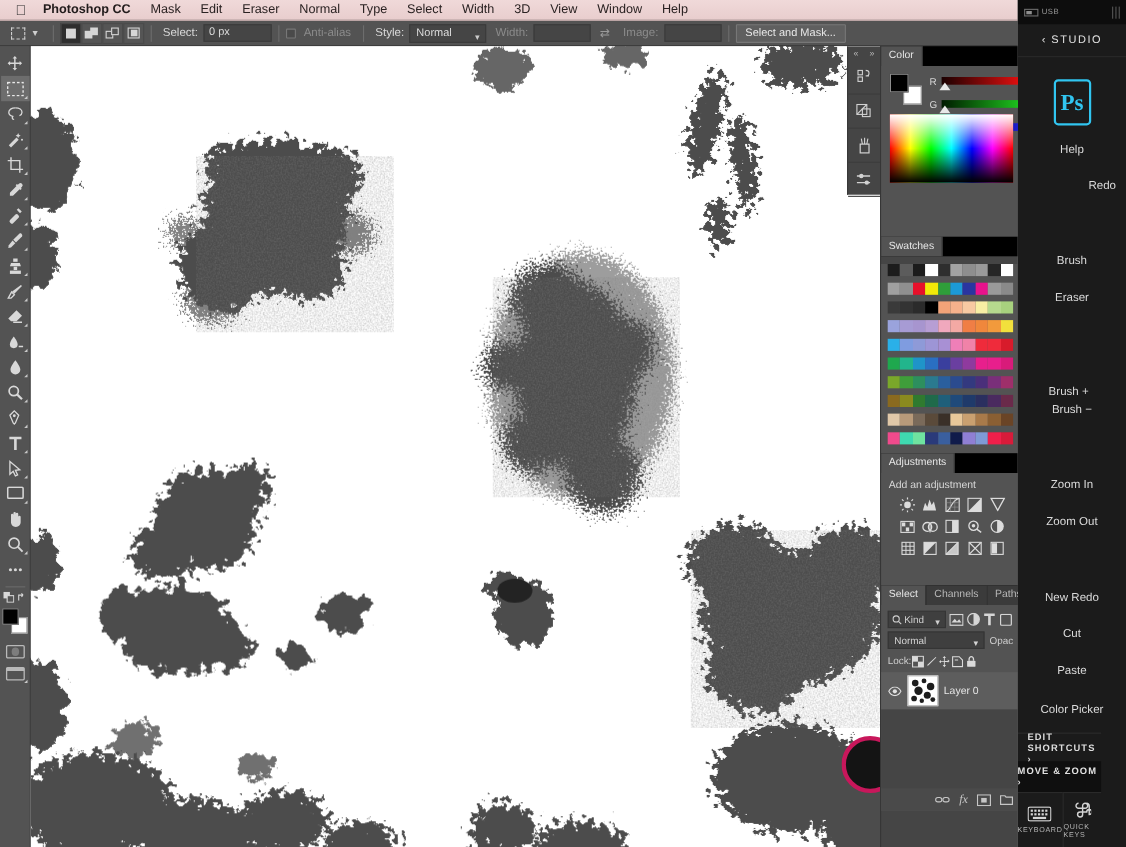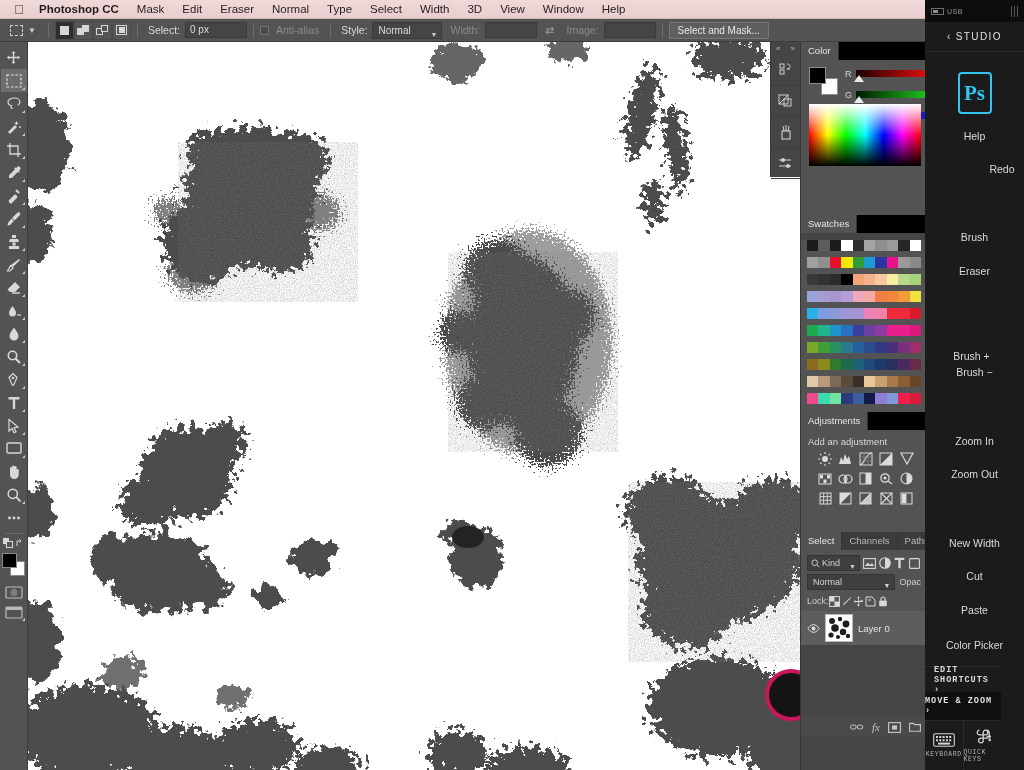--- a/index.html
+++ b/index.html
@@ -151,21 +151,21 @@
   .usbleft .lbl { font-size:7px; color:#9a9a9a; letter-spacing:.5px; }
   .grip { display:flex; gap:2px; }
   .grip i { width:1px; height:11px; background:#555; display:block; }
   .studiohdr { height:30px; display:flex; align-items:center; justify-content:center;
     gap:4px; color:#e2e2e2; font-size:10px; letter-spacing:1.4px; border-bottom:1px solid #2a2a2a; }
   .pslogo { display:flex; justify-content:center; margin-top:20px; }
   .pslogo .box { width:34px; height:42px; border:2px solid #31c5f0; border-radius:4px;
     display:flex; align-items:center; justify-content:center;
     color:#31c5f0; font-size:21px; font-weight:bold; font-family:Liberation Serif, serif; }
   .sact { text-align:center; color:#dadada; font-size:10.5px; }
-  .sfoot { position:absolute; left:0; bottom:0; width:76px;font-family:Liberation Mono, monospace; }
+  .sfoot { position:absolute; left:0; bottom:0; width:76px; }
   .shortcutbar { height:26px; display:flex; align-items:center; padding-left:9px;
     color:#dcdcdc; font-size:8.5px; font-weight:bold; letter-spacing:1px;
     border-top:1px solid #2c2c2c; }
   .movezoom { height:28px; background:#0f0f0f; display:flex; align-items:center;
     justify-content:center; color:#e0e0e0; font-size:8.5px; font-weight:bold; letter-spacing:1px; }
   .kbrow { height:50px; display:flex; }
   .kbcell { flex:1; display:flex; flex-direction:column; align-items:center;
     justify-content:center; gap:4px; color:#d4d4d4; border-top:1px solid #2a2a2a; }
   .kbcell + .kbcell { border-left:1px solid #2a2a2a; }
   .kbcell .kl { font-size:6.5px; letter-spacing:.6px; color:#b4b4b4; }
@@ -955,21 +955,21 @@
     </div>
     <div id="studio-actions" style="position: absolute; left: 0px; top: 0px; width: 99px;">
         <div class="sact" style="position: absolute; left: 0px; width: 99px; top: 130px;">Help</div>
         <div class="sact" style="position: absolute; left: 0px; width: 114px; top: 163px; margin-left: 20px;">Redo</div>
         <div class="sact" style="position: absolute; left: 0px; width: 99px; top: 231px;">Brush</div>
         <div class="sact" style="position: absolute; left: 0px; width: 99px; top: 265px;">Eraser</div>
         <div class="sact" style="position: absolute; left: 0px; width: 93px; top: 350px;">Brush +</div>
         <div class="sact" style="position: absolute; left: 0px; width: 99px; top: 366px;">Brush −</div>
         <div class="sact" style="position: absolute; left: 0px; width: 99px; top: 435px;">Zoom In</div>
         <div class="sact" style="position: absolute; left: 0px; width: 99px; top: 468px;">Zoom Out</div>
-        <div class="sact" style="position: absolute; left: 0px; width: 99px; top: 537px;">New Width</div>
+        <div class="sact" style="position: absolute; left: 0px; width: 99px; top: 537px;">New Redo</div>
         <div class="sact" style="position: absolute; left: 0px; width: 99px; top: 570px;">Cut</div>
         <div class="sact" style="position: absolute; left: 0px; width: 99px; top: 604px;">Paste</div>
         <div class="sact" style="position: absolute; left: 0px; width: 99px; top: 639px;">Color Picker</div>
       </div>
 
     <div class="sfoot">
       <div class="shortcutbar">EDIT SHORTCUTS ›</div>
       <div class="movezoom">MOVE &amp; ZOOM ›</div>
       <div class="kbrow">
         <div class="kbcell">

